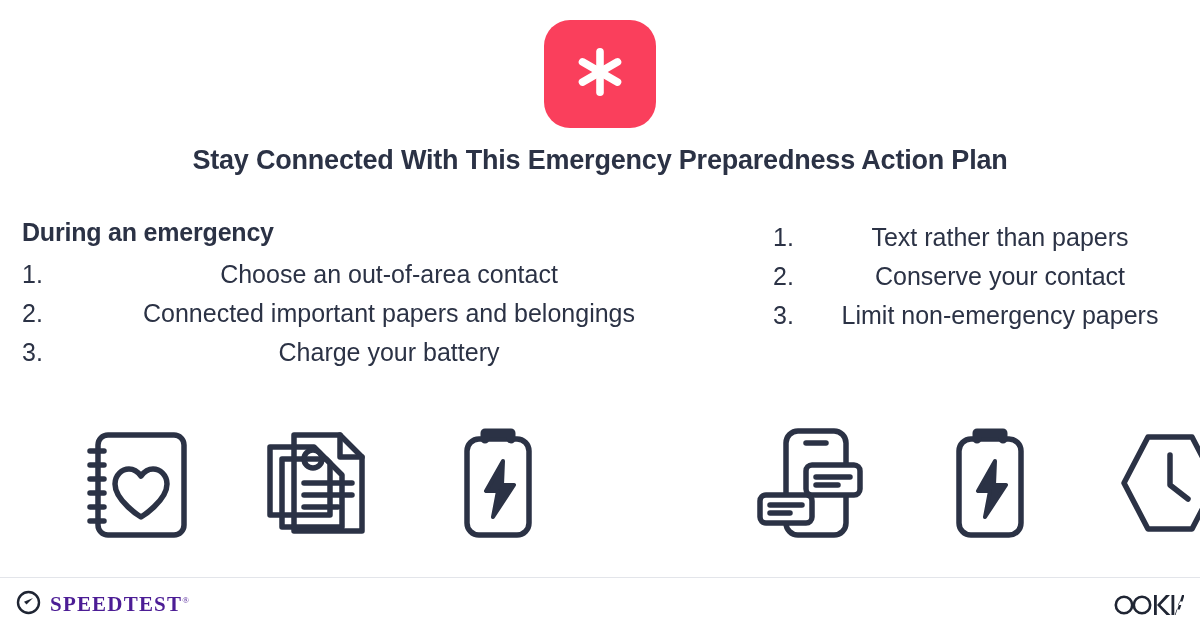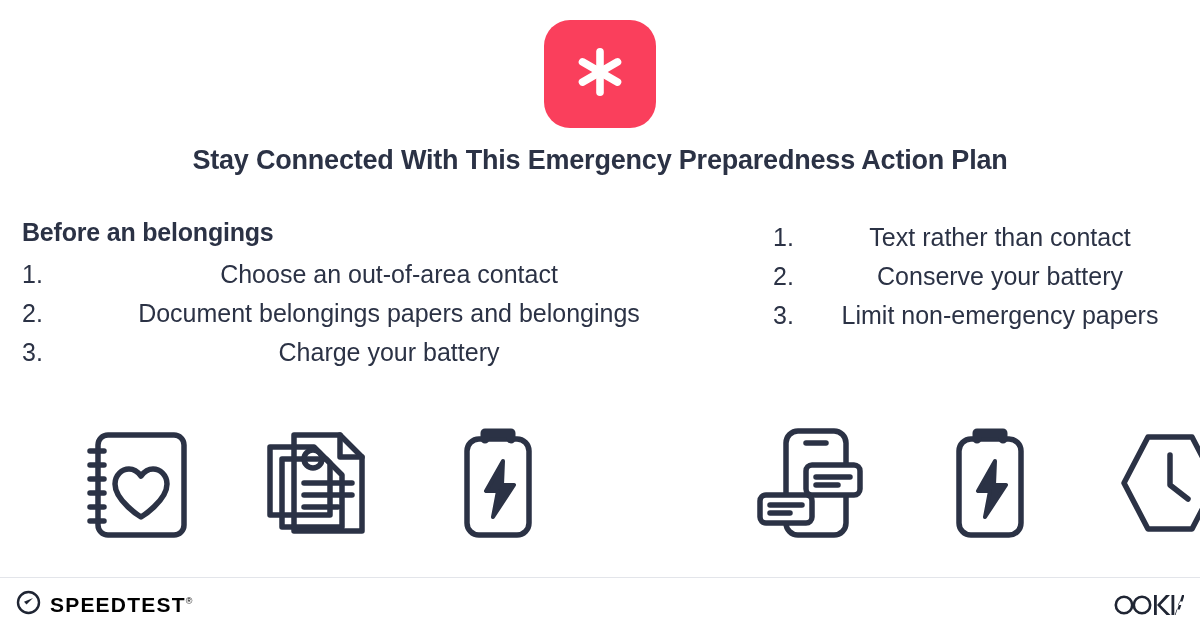--- a/index.html
+++ b/index.html
@@ -136,21 +136,22 @@
     left: 16px;
     top: 12px;
     display: flex;
     align-items: center;
     gap: 9px;
   }
   .speedtest-word {
     font-size: 21px;
     font-weight: bold;
     letter-spacing: 1.2px;
-    color: #000000;
+    color: #4c1d95;
+    font-family: Liberation Serif, serif;
   }
   .speedtest-tm {
     font-size: 9px;
     vertical-align: super;
     letter-spacing: 0;
     font-weight: normal;
   }
   .ookla-logo {
     position: absolute;
     right: 16px;
@@ -174,46 +175,46 @@
             <rect x="24.2" y="4" width="7.6" height="48" rx="3.8" transform="rotate(120 28 28)"></rect>
           </g>
         </svg>
       </span>
     </div>
   </div>
 
   <div class="headline">Stay Connected With This Emergency Preparedness Action Plan</div>
 
   <div class="col col-left">
-    <div class="col-title">Before an belongings</div>
+    <div class="col-title">During an emergency</div>
     <ol class="items">
       <li>
         <span class="num">1.</span>
         <span class="txt">Choose an out-of-area contact</span>
       </li>
       <li>
         <span class="num">2.</span>
-        <span class="txt">Document belongings papers and belongings</span>
+        <span class="txt">Connected important papers and belongings</span>
       </li>
       <li>
         <span class="num">3.</span>
         <span class="txt">Charge your battery</span>
       </li>
     </ol>
   </div>
 
   <div class="col col-right">
     <ol class="items">
       <li>
         <span class="num">1.</span>
-        <span class="txt">Text rather than contact</span>
+        <span class="txt">Text rather than papers</span>
       </li>
       <li>
         <span class="num">2.</span>
-        <span class="txt">Conserve your battery</span>
+        <span class="txt">Conserve your contact</span>
       </li>
       <li>
         <span class="num">3.</span>
         <span class="txt">Limit non-emergency papers</span>
       </li>
     </ol>
   </div>
 
   <div class="icon-row icon-row-left">
 

